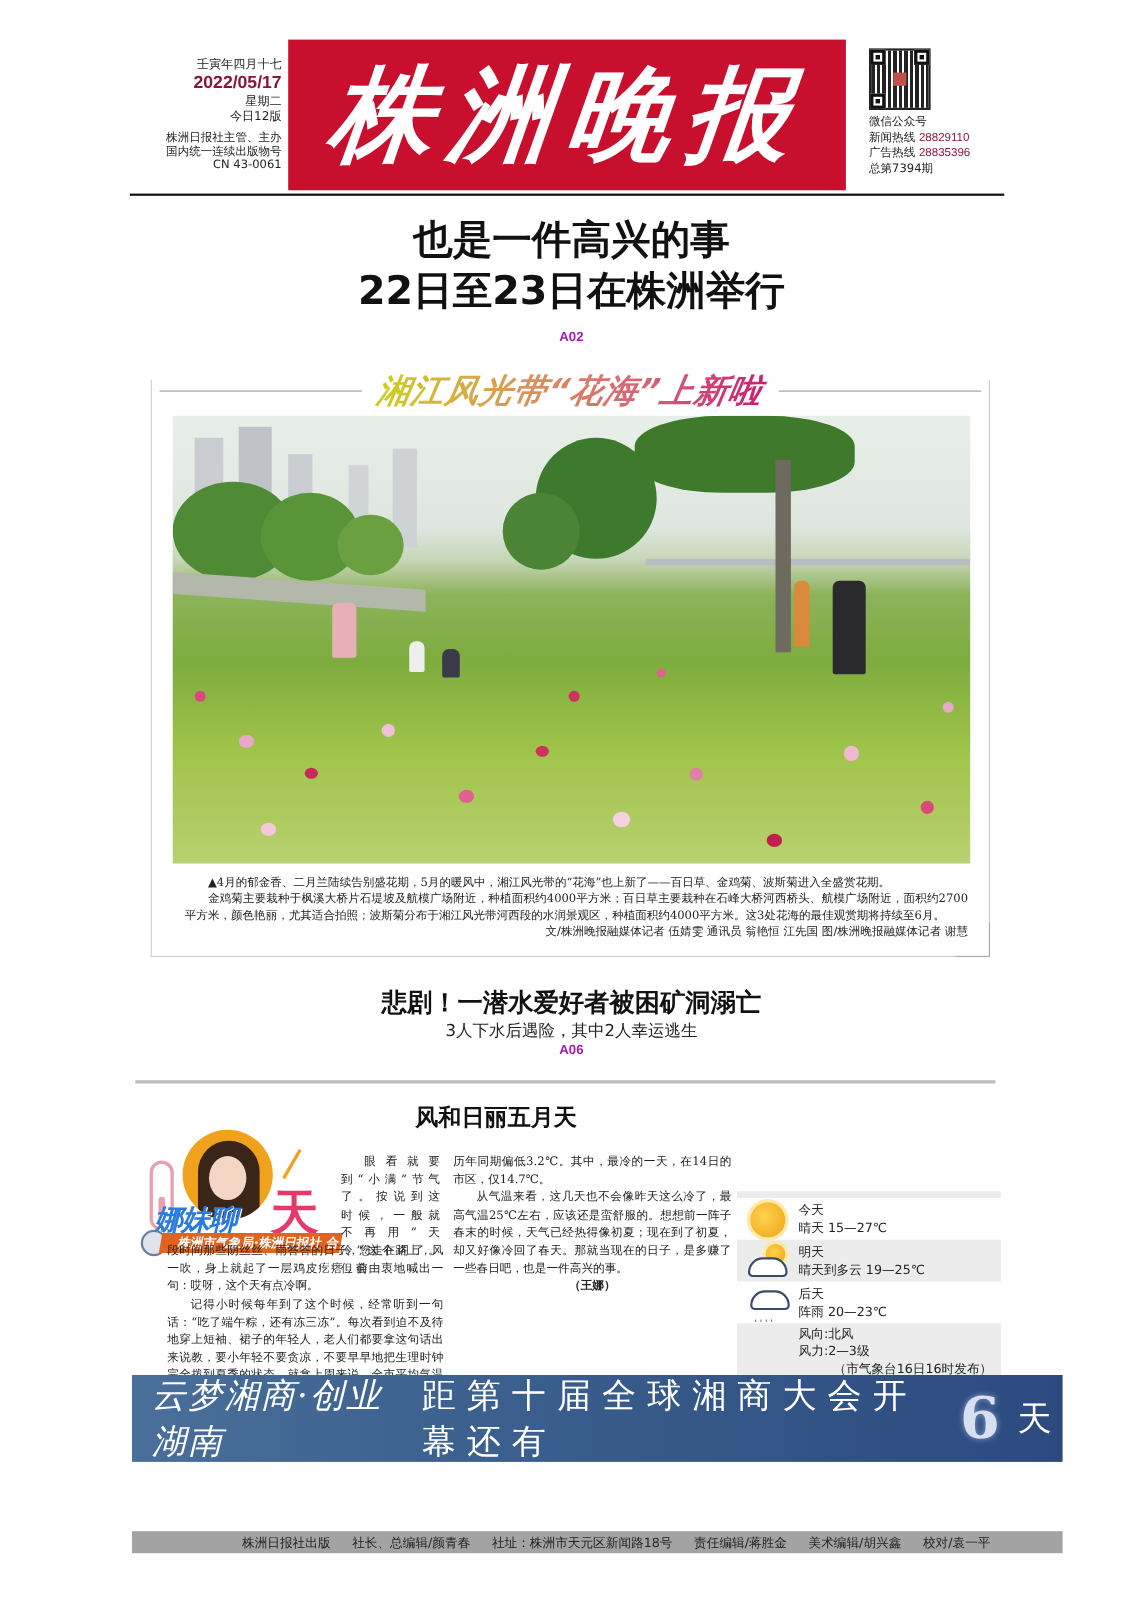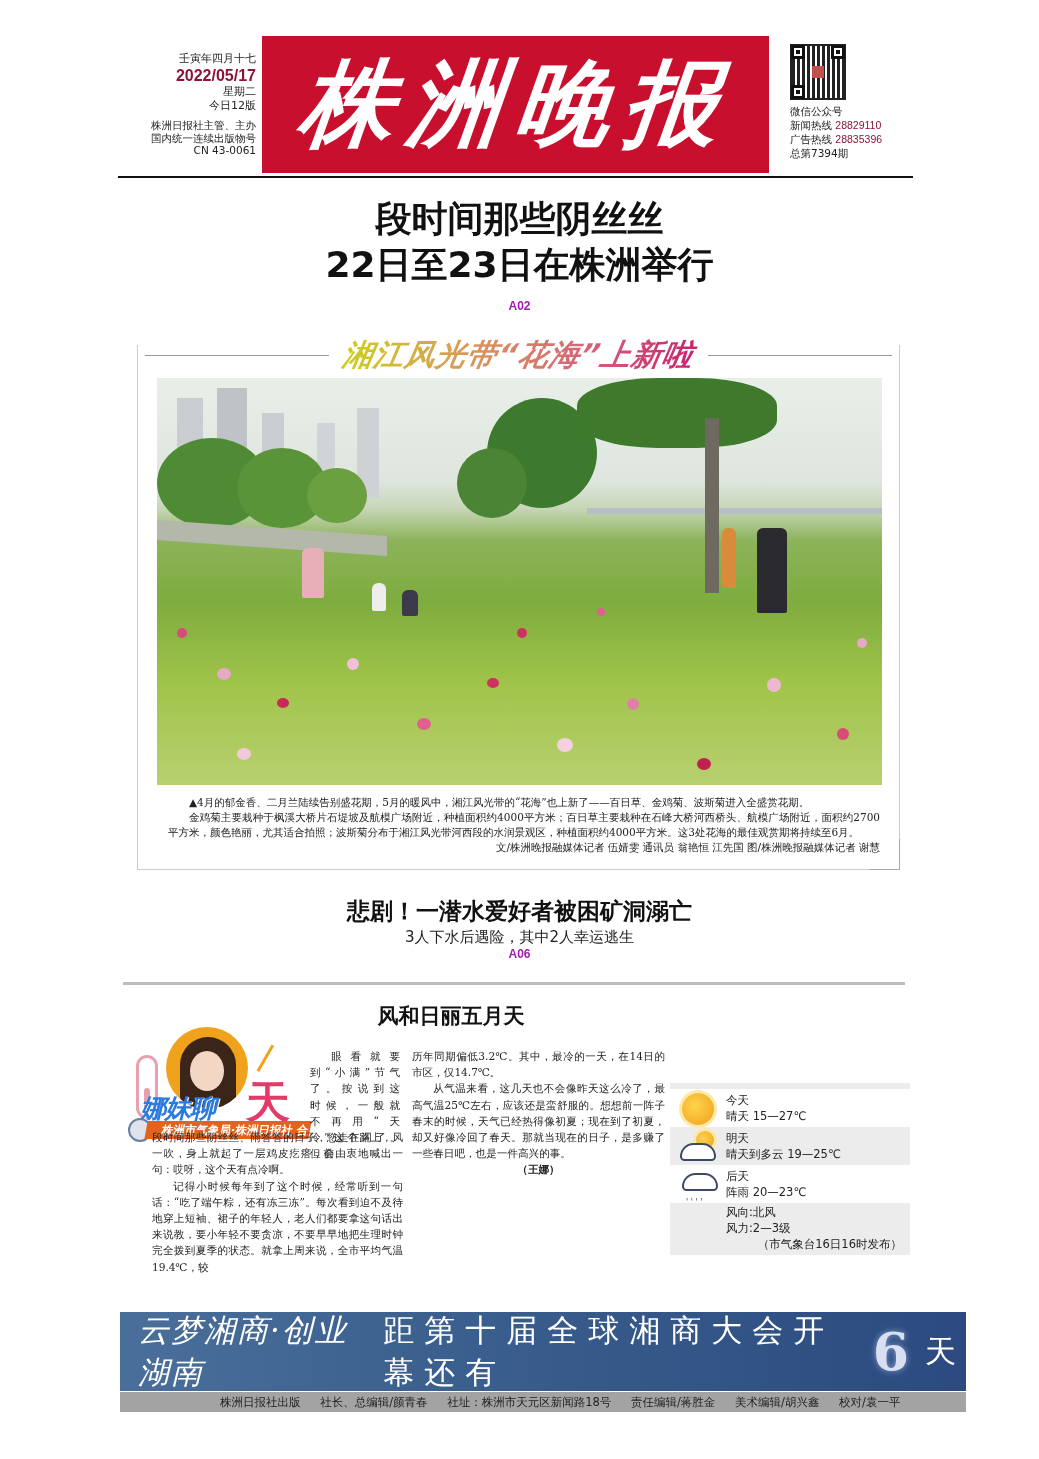--- a/index.html
+++ b/index.html
@@ -86,21 +86,21 @@
   .w-row { position: absolute; left: 0; width: 240px; height: 38px; font-size: 11.5px; line-height: 16px; color: #222; }
   .w-row .txt { position: absolute; left: 56px; top: 3px; }
   .w-row.white { background: #fff; }
   .w-icon { position: absolute; left: 12px; top: 4px; width: 32px; height: 32px; }
   .sun { border-radius: 50%; background: radial-gradient(circle at 40% 40%, #ffd34d, #f0a01a); box-shadow: 0 0 0 3px #fde9a8; }
   .cloud { position: absolute; left: 8px; top: 14px; width: 36px; height: 18px; border: 2.5px solid #3c4a6a; border-radius: 18px 18px 6px 6px; background: #fff; }
   .w-extra { position: absolute; left: 56px; font-size: 11.5px; color: #222; }
   .w-note { position: absolute; right: 8px; font-size: 11.5px; color: #222; }
 
   
-  .countdown { left: 120px; top: 1312px; width: 846px; height: 79px; background: linear-gradient(90deg, #4a6f9a 0%, #395d8c 45%, #2c4a80 100%); display: flex; align-items: center; padding-left: 18px; }
+  .countdown { left: 120px; top: 1250px; width: 846px; height: 79px; background: linear-gradient(90deg, #4a6f9a 0%, #395d8c 45%, #2c4a80 100%); display: flex; align-items: center; padding-left: 18px; }
   .countdown .calli { color: #fff; font-family: "DejaVu Serif", serif; font-style: italic; font-size: 31px; letter-spacing: 2px; }
   .countdown .plain { color: #fff; font-family: "DejaVu Serif", serif; font-size: 31px; letter-spacing: 10px; margin-left: 12px; }
   .countdown .num { color: #d8dff0; font-family: "DejaVu Serif", serif; font-size: 52px; font-weight: bold; margin: 0 4px; text-shadow: 0 0 6px #8ba3cf; }
 
   .footer { left: 120px; top: 1392px; width: 846px; height: 20px; background: #a3a3a3; font-size: 11.5px; line-height: 20px; color: #222; padding-left: 100px; white-space: nowrap; }
   .footer span { margin-right: 16px; }
 </style>
 </head>
 <body>
 
@@ -134,21 +134,21 @@
   <div>
     <span>广告热线</span>
     <span class="hot">28835396</span>
   </div>
   <div>总第7394期</div>
 </div>
 
 <div class="abs rule-top"></div>
 
 <div class="abs headline">
-  <div>段时间那些阴丝丝</div>
+  <div>也是一件高兴的事</div>
   <div>22日至23日在株洲举行</div>
 </div>
 <div class="abs page-ref" style="top:299px;">A02</div>
 
 <div class="abs feature-box"></div>
 <div class="abs feature-title-row">
   <div class="line"></div>
   <div class="feature-title">湘江风光带“花海”上新啦</div>
   <div class="line"></div>
 </div>

